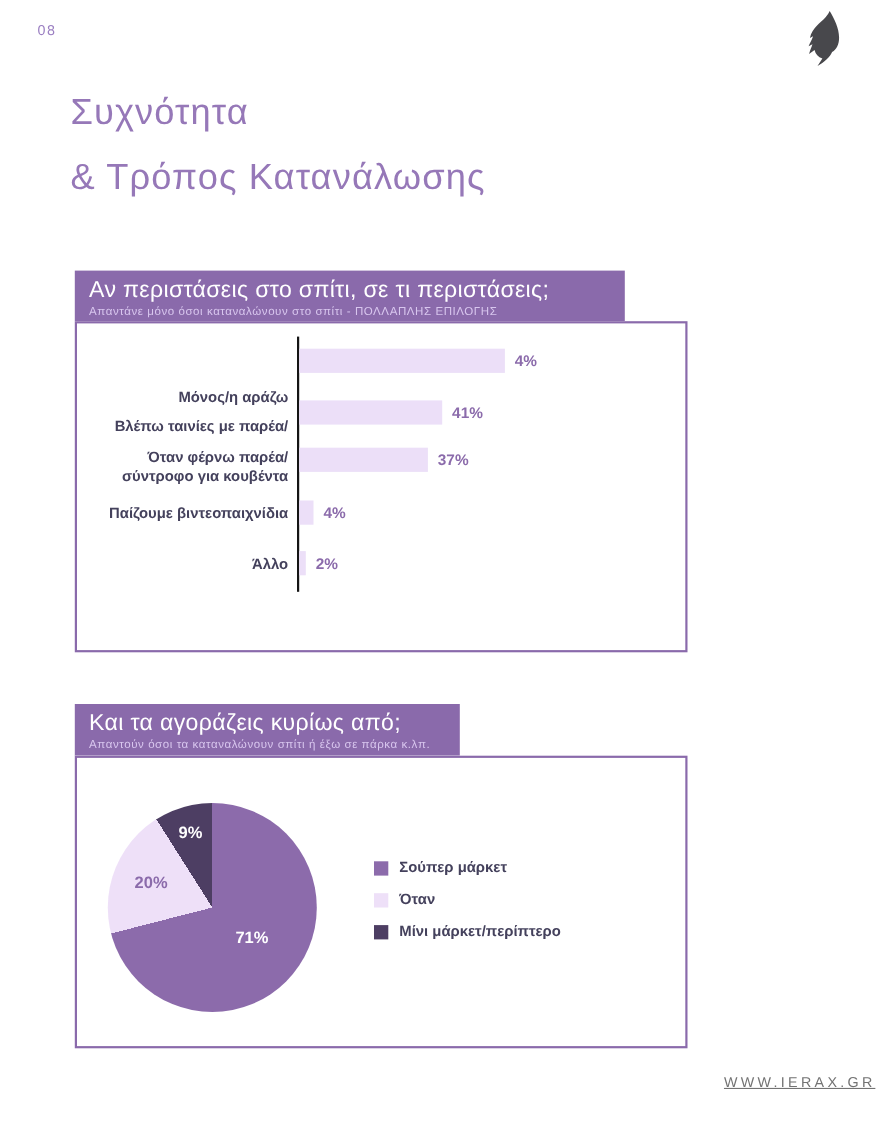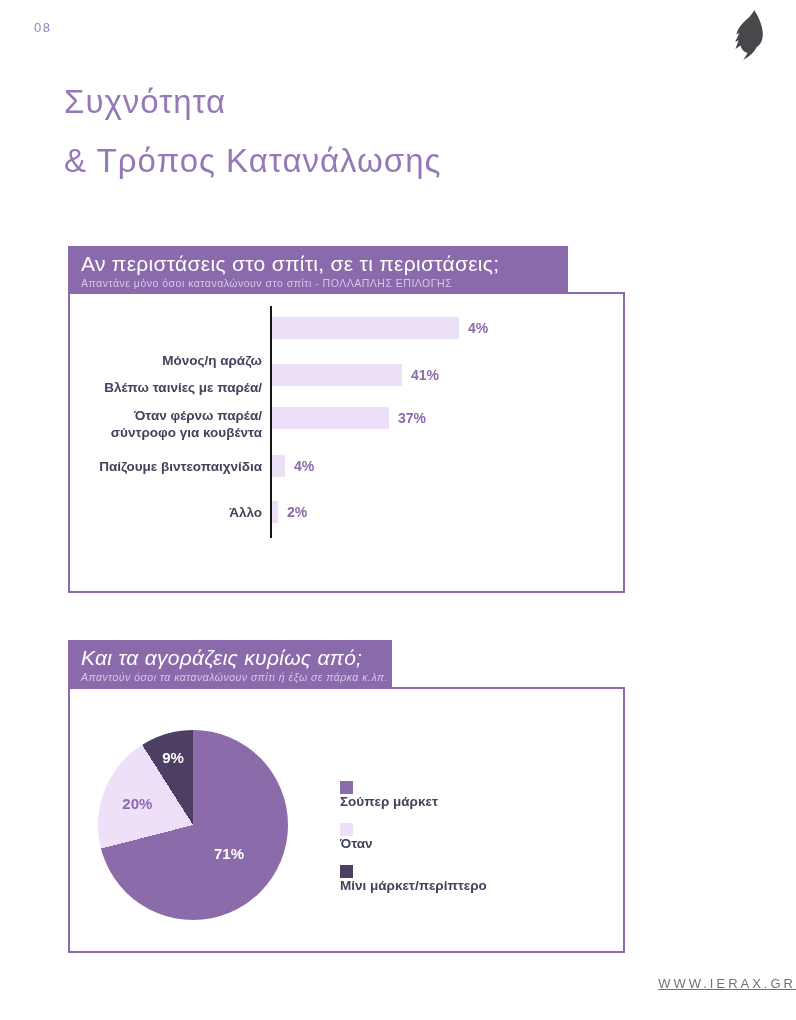--- a/index.html
+++ b/index.html
@@ -26,21 +26,21 @@
   }
   .section-header .hd-title {
     font-size: 21px; font-weight: 400; letter-spacing: 0.3px; line-height: 25px;
     white-space: nowrap;
   }
   .section-header .hd-sub {
     font-size: 10.5px; color: #d8c6ee; letter-spacing: 0.5px; margin-top: 1px;
     white-space: nowrap;
   }
   #header-1 { left: 68px; top: 246px; width: 500px; height: 46px; }
-  #header-2 { left: 68px; top: 640px; width: 324px; height: 47px; font-style: italic; }
+  #header-2 { left: 68px; top: 640px; width: 350px; height: 47px; }
 
   .chart-box {
     position: absolute; background: #ffffff;
     border: 2px solid #8a6aab;
   }
   #box-1 { left: 68px; top: 292px; width: 557px; height: 301px; }
   #box-2 { left: 68px; top: 687px; width: 557px; height: 266px; }
 
   
   .axis-line {
@@ -59,21 +59,21 @@
   
   #pie {
     position: absolute; left: 28px; top: 41px; width: 190px; height: 190px;
     border-radius: 50%;
   }
   .pie-label {
     position: absolute; transform: translate(-50%, -50%);
     font-size: 15px; font-weight: 700;
   }
   #legend { position: absolute; left: 270px; top: 92px; }
-  .legend-item { display: flex; align-items: flex-start; margin-bottom: 14px; flex-direction: column; }
+  .legend-item { display: flex; align-items: flex-end; margin-bottom: 14px; }
   .legend-swatch { width: 13px; height: 13px; margin-right: 10px; flex: none; }
   .legend-text { font-size: 13.5px; font-weight: 700; color: #44415c; white-space: nowrap; }
 
   .footer {
     position: absolute; left: 0; top: 976px; width: 100%;
     text-align: right; font-size: 13px; letter-spacing: 3px; color: #737373; text-decoration: underline;
   }
 </style>
 </head>
 <body>

